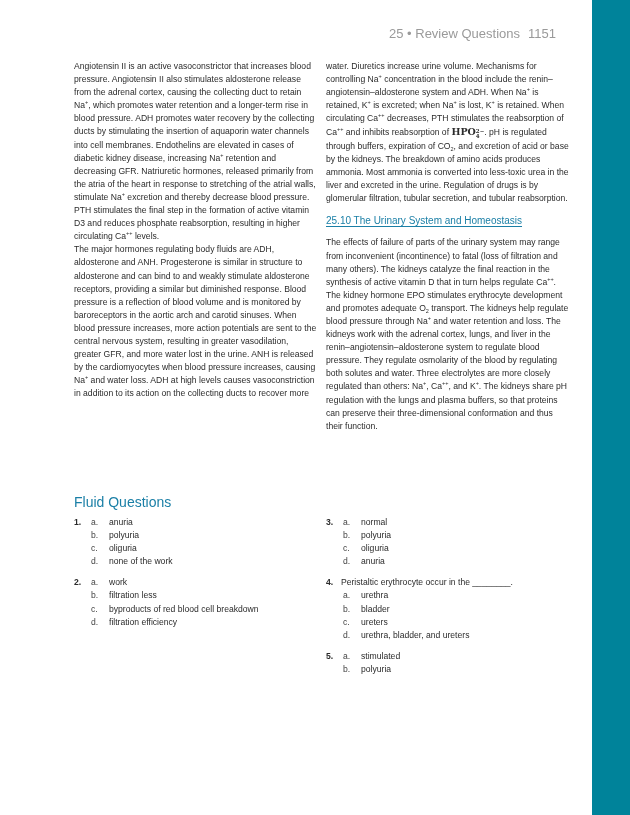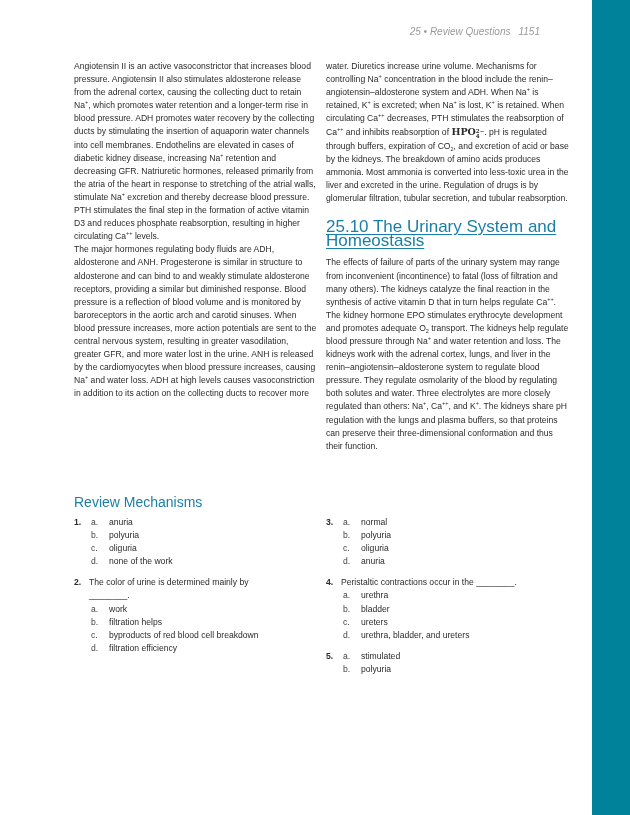--- a/index.html
+++ b/index.html
@@ -1,28 +1,28 @@
 <!DOCTYPE html>
 <html><head>
 <meta charset="utf-8">
 <style>
   html, body { margin: 0; padding: 0; }
   body {
     width: 630px; height: 815px; position: relative; overflow: hidden;
     background: #ffffff; font-family: "Liberation Sans", sans-serif; color: #2b2b2b;
   }
   .side-bar { position: absolute; left: 592px; top: 0; width: 38px; height: 815px; background: #00839a; }
-  .running-head { position: absolute; top: 26px; right: 90px; font-size: 10px; color: #9a9a9a; font-style: italic; }
+  .running-head { position: absolute; top: 26px; right: 74px; font-size: 13px; color: #9a9a9a; }
   .running-head .pg { margin-left: 8px; }
   .col { position: absolute; top: 60px; width: 244px; font-size: 8.6px; line-height: 13.1px; }
   .col-left { left: 74px; }
   .col-right { left: 326px; }
   p { margin: 0; }
   .sec-title {
-    color: #1a7fa6; font-size: 17px; line-height: 14px; margin: 15px 0 8px 0;
+    color: #1a7fa6; font-size: 10px; line-height: 14px; margin: 9px 0 8px 0;
     text-decoration: underline; text-underline-offset: 2px;
   }
   sup { font-size: 5.5px; line-height: 0; vertical-align: 4px; }
   sub { font-size: 5.5px; line-height: 0; vertical-align: -2px; }
   .hpo { font-family: "DejaVu Serif", serif; font-weight: bold; font-size: 9.5px; }
   .hpo .ss { display: inline-block; vertical-align: -3px; font-size: 5.5px; line-height: 5.5px; text-align: left; }
   .review-title { position: absolute; left: 74px; top: 494px; font-size: 14px; color: #1a7fa6; }
   .qcol { position: absolute; top: 516px; width: 250px; font-size: 8.6px; line-height: 13.1px; }
   .qcol-left { left: 74px; }
   .qcol-right { left: 326px; }
@@ -44,51 +44,50 @@
   <p><span>Angiotensin II is an active vasoconstrictor that increases blood pressure. Angiotensin II also stimulates aldosterone release from the adrenal cortex, causing the collecting duct to retain Na</span><sup>+</sup><span>, which promotes water retention and a longer-term rise in blood pressure. ADH promotes water recovery by the collecting ducts by stimulating the insertion of aquaporin water channels into cell membranes. Endothelins are elevated in cases of diabetic kidney disease, increasing Na</span><sup>+</sup><span> retention and decreasing GFR. Natriuretic hormones, released primarily from the atria of the heart in response to stretching of the atrial walls, stimulate Na</span><sup>+</sup><span> excretion and thereby decrease blood pressure. PTH stimulates the final step in the formation of active vitamin D3 and reduces phosphate reabsorption, resulting in higher circulating Ca</span><sup>++</sup><span> levels.</span></p>
   <p><span>The major hormones regulating body fluids are ADH, aldosterone and ANH. Progesterone is similar in structure to aldosterone and can bind to and weakly stimulate aldosterone receptors, providing a similar but diminished response. Blood pressure is a reflection of blood volume and is monitored by baroreceptors in the aortic arch and carotid sinuses. When blood pressure increases, more action potentials are sent to the central nervous system, resulting in greater vasodilation, greater GFR, and more water lost in the urine. ANH is released by the cardiomyocytes when blood pressure increases, causing Na</span><sup>+</sup><span> and water loss. ADH at high levels causes vasoconstriction in addition to its action on the collecting ducts to recover more</span></p>
 </div>
 
 <div class="col col-right">
   <p><span>water. Diuretics increase urine volume. Mechanisms for controlling Na</span><sup>+</sup><span> concentration in the blood include the renin–angiotensin–aldosterone system and ADH. When Na</span><sup>+</sup><span> is retained, K</span><sup>+</sup><span> is excreted; when Na</span><sup>+</sup><span> is lost, K</span><sup>+</sup><span> is retained. When circulating Ca</span><sup>++</sup><span> decreases, PTH stimulates the reabsorption of Ca</span><sup>++</sup><span> and inhibits reabsorption of </span><span class="hpo"><span>HPO</span><span class="ss"><span>2−</span><br><span>4</span></span></span><span>. pH is regulated through buffers, expiration of CO</span><sub>2</sub><span>, and excretion of acid or base by the kidneys. The breakdown of amino acids produces ammonia. Most ammonia is converted into less-toxic urea in the liver and excreted in the urine. Regulation of drugs is by glomerular filtration, tubular secretion, and tubular reabsorption.</span></p>
   <div class="sec-title">25.10 The Urinary System and Homeostasis</div>
   <p><span>The effects of failure of parts of the urinary system may range from inconvenient (incontinence) to fatal (loss of filtration and many others). The kidneys catalyze the final reaction in the synthesis of active vitamin D that in turn helps regulate Ca</span><sup>++</sup><span>. The kidney hormone EPO stimulates erythrocyte development and promotes adequate O</span><sub>2</sub><span> transport. The kidneys help regulate blood pressure through Na</span><sup>+</sup><span> and water retention and loss. The kidneys work with the adrenal cortex, lungs, and liver in the renin–angiotensin–aldosterone system to regulate blood pressure. They regulate osmolarity of the blood by regulating both solutes and water. Three electrolytes are more closely regulated than others: Na</span><sup>+</sup><span>, Ca</span><sup>++</sup><span>, and K</span><sup>+</sup><span>. The kidneys share pH regulation with the lungs and plasma buffers, so that proteins can preserve their three-dimensional conformation and thus their function.</span></p>
 </div>
 
-<div class="review-title">Review Mechanisms</div>
+<div class="review-title">Fluid Questions</div>
 
 <div class="qcol qcol-left">
   <div class="q">
     <span class="num">1.</span>
     <div class="opt"><span class="lt">a.</span><span>anuria</span></div>
     <div class="opt"><span class="lt">b.</span><span>polyuria</span></div>
     <div class="opt"><span class="lt">c.</span><span>oliguria</span></div>
     <div class="opt"><span class="lt">d.</span><span>none of the work</span></div>
   </div>
   <div class="q">
     <span class="num">2.</span>
-    <div style="width:200px">The color of urine is determined mainly by ________.</div>
     <div class="opt"><span class="lt">a.</span><span>work</span></div>
-    <div class="opt"><span class="lt">b.</span><span>filtration helps</span></div>
+    <div class="opt"><span class="lt">b.</span><span>filtration less</span></div>
     <div class="opt"><span class="lt">c.</span><span>byproducts of red blood cell breakdown</span></div>
     <div class="opt"><span class="lt">d.</span><span>filtration efficiency</span></div>
   </div>
 </div>
 
 <div class="qcol qcol-right">
   <div class="q">
     <span class="num">3.</span>
     <div class="opt"><span class="lt">a.</span><span>normal</span></div>
     <div class="opt"><span class="lt">b.</span><span>polyuria</span></div>
     <div class="opt"><span class="lt">c.</span><span>oliguria</span></div>
     <div class="opt"><span class="lt">d.</span><span>anuria</span></div>
   </div>
   <div class="q">
     <span class="num">4.</span>
-    <div>Peristaltic contractions occur in the ________.</div>
+    <div>Peristaltic erythrocyte occur in the ________.</div>
     <div class="opt"><span class="lt">a.</span><span>urethra</span></div>
     <div class="opt"><span class="lt">b.</span><span>bladder</span></div>
     <div class="opt"><span class="lt">c.</span><span>ureters</span></div>
     <div class="opt"><span class="lt">d.</span><span>urethra, bladder, and ureters</span></div>
   </div>
   <div class="q">
     <span class="num">5.</span>
     <div class="opt"><span class="lt">a.</span><span>stimulated</span></div>
     <div class="opt"><span class="lt">b.</span><span>polyuria</span></div>
   </div>

